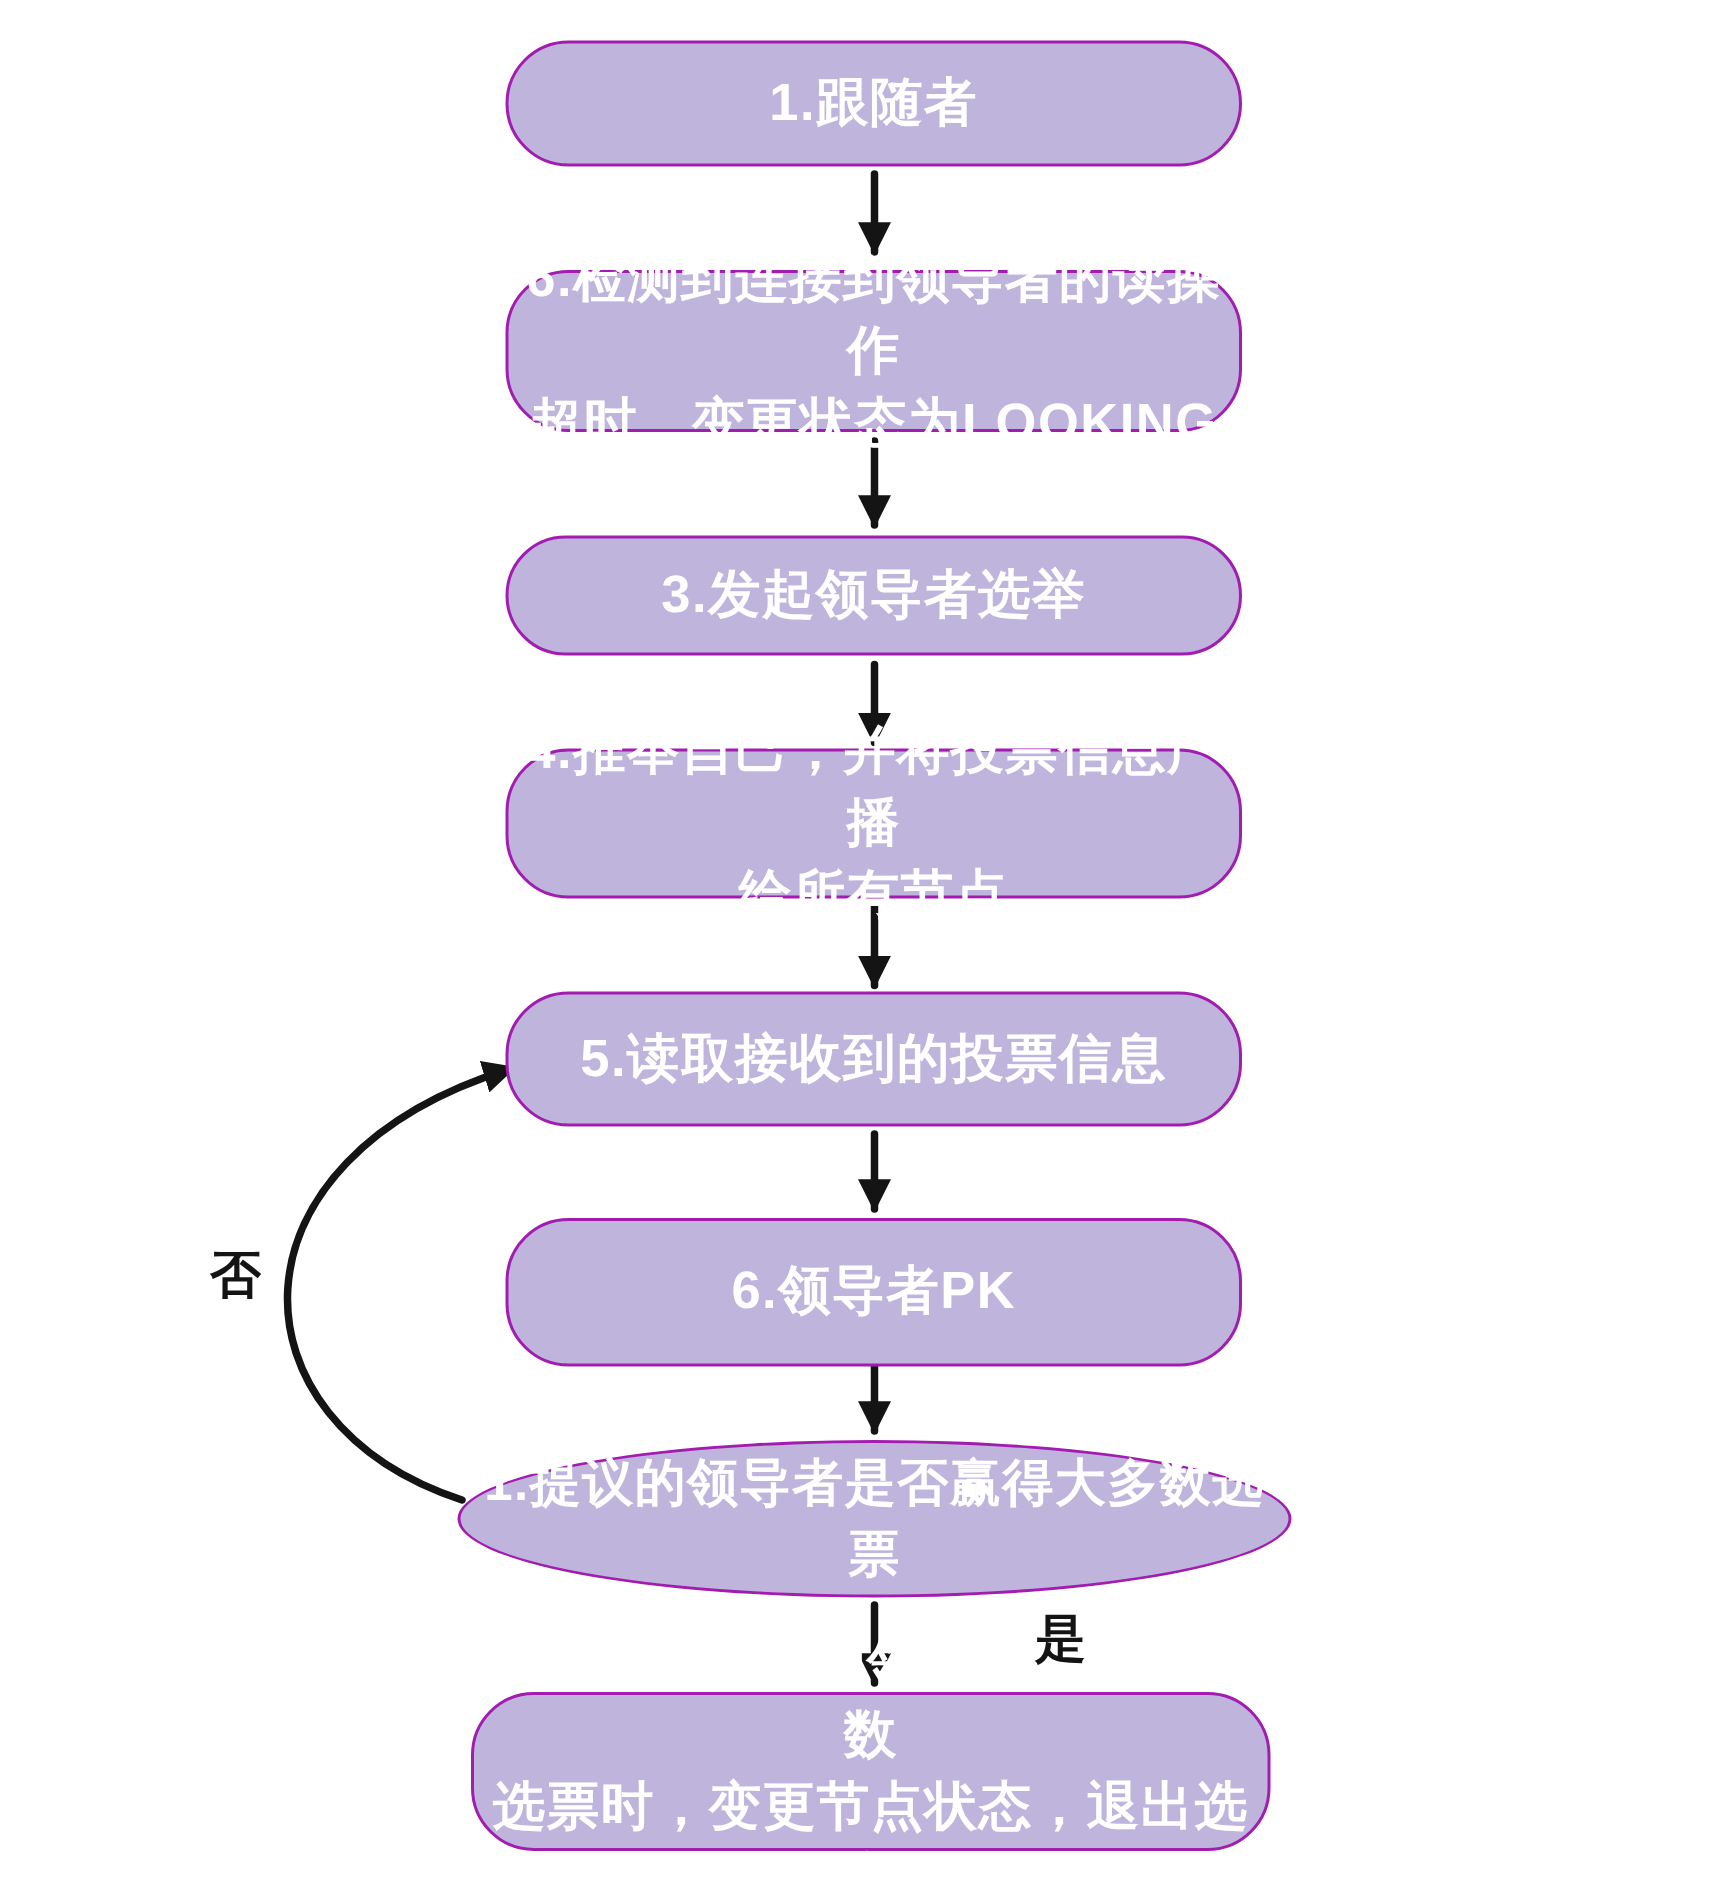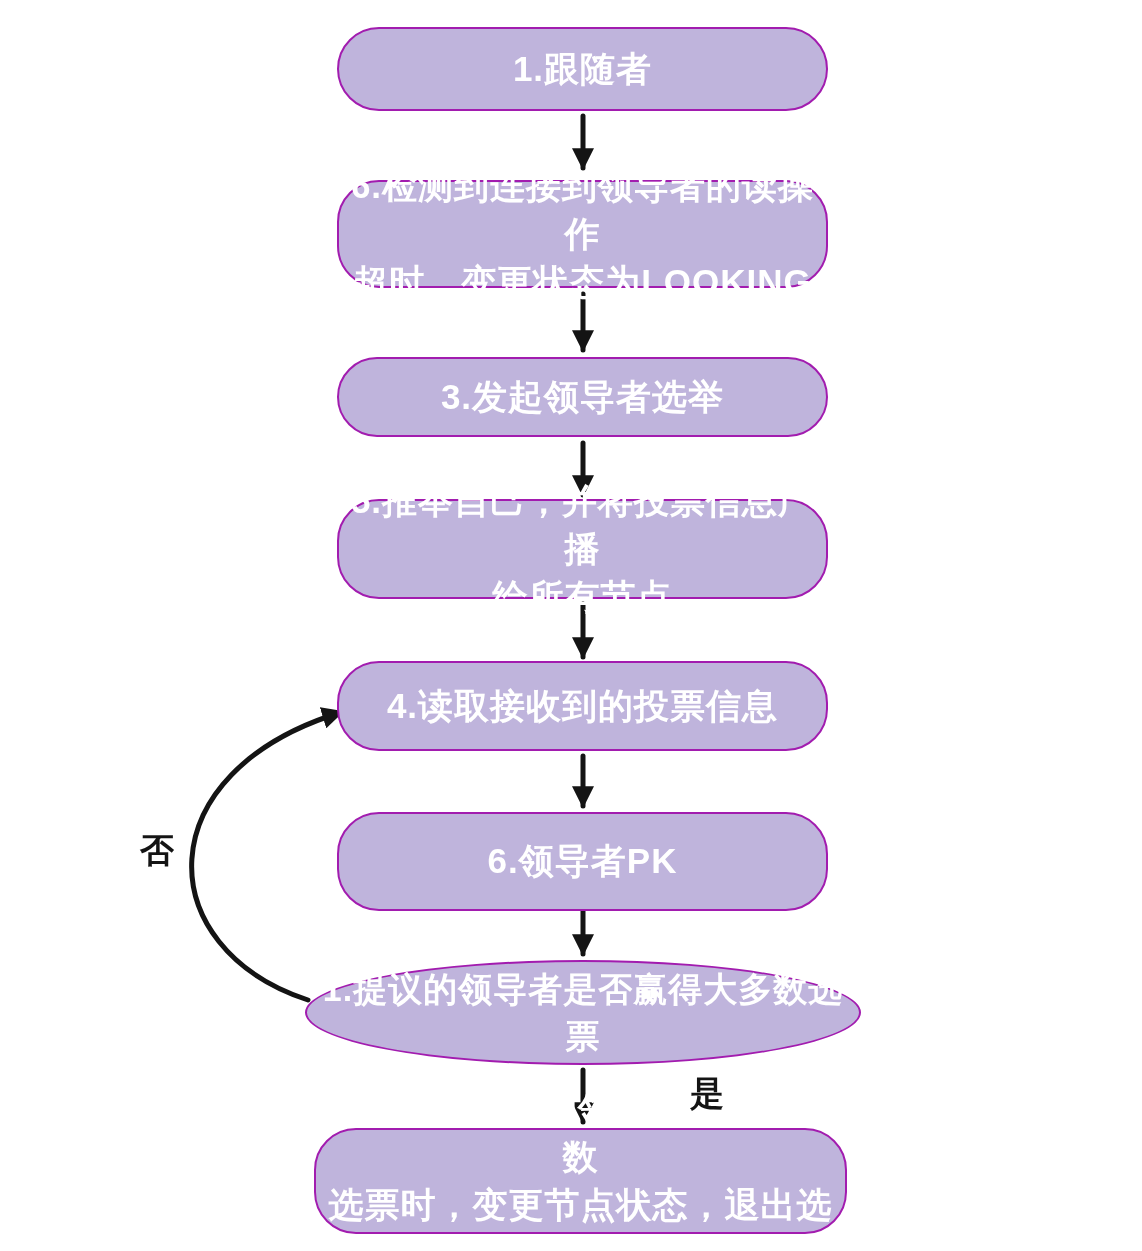--- a/index.html
+++ b/index.html
@@ -75,24 +75,24 @@
     </g>
   </svg>
 
   <div class="node" style="left:337px; top:27px; width:491px; height:84px;">1.跟随者</div>
 
   <div class="node" style="left:337px; top:180px; width:491px; height:108px;">6.检测到连接到领导者的读操作
 超时，变更状态为LOOKING</div>
 
   <div class="node" style="left:337px; top:357px; width:491px; height:80px;">3.发起领导者选举</div>
 
-  <div class="node" style="left:337px; top:499px; width:491px; height:100px;">5.推举自己，并将投票信息广播
+  <div class="node" style="left:337px; top:499px; width:491px; height:100px;">4.推举自己，并将投票信息广播
 给所有节点</div>
 
-  <div class="node" style="left:337px; top:661px; width:491px; height:90px;">4.读取接收到的投票信息</div>
+  <div class="node" style="left:337px; top:661px; width:491px; height:90px;">5.读取接收到的投票信息</div>
 
   <div class="node" style="left:337px; top:812px; width:491px; height:99px;">6.领导者PK</div>
 
   <div class="node ellipse" style="left:305px; top:960px; width:556px; height:105px;">1.提议的领导者是否赢得大多数选票</div>
 
   <div class="node" style="left:314px; top:1128px; width:533px; height:106px;">8.当节点提议的领导者赢得大多数
 选票时，变更节点状态，退出选举</div>
 
   <div class="edge-label" style="left:140px; top:833px;">否</div>
 

